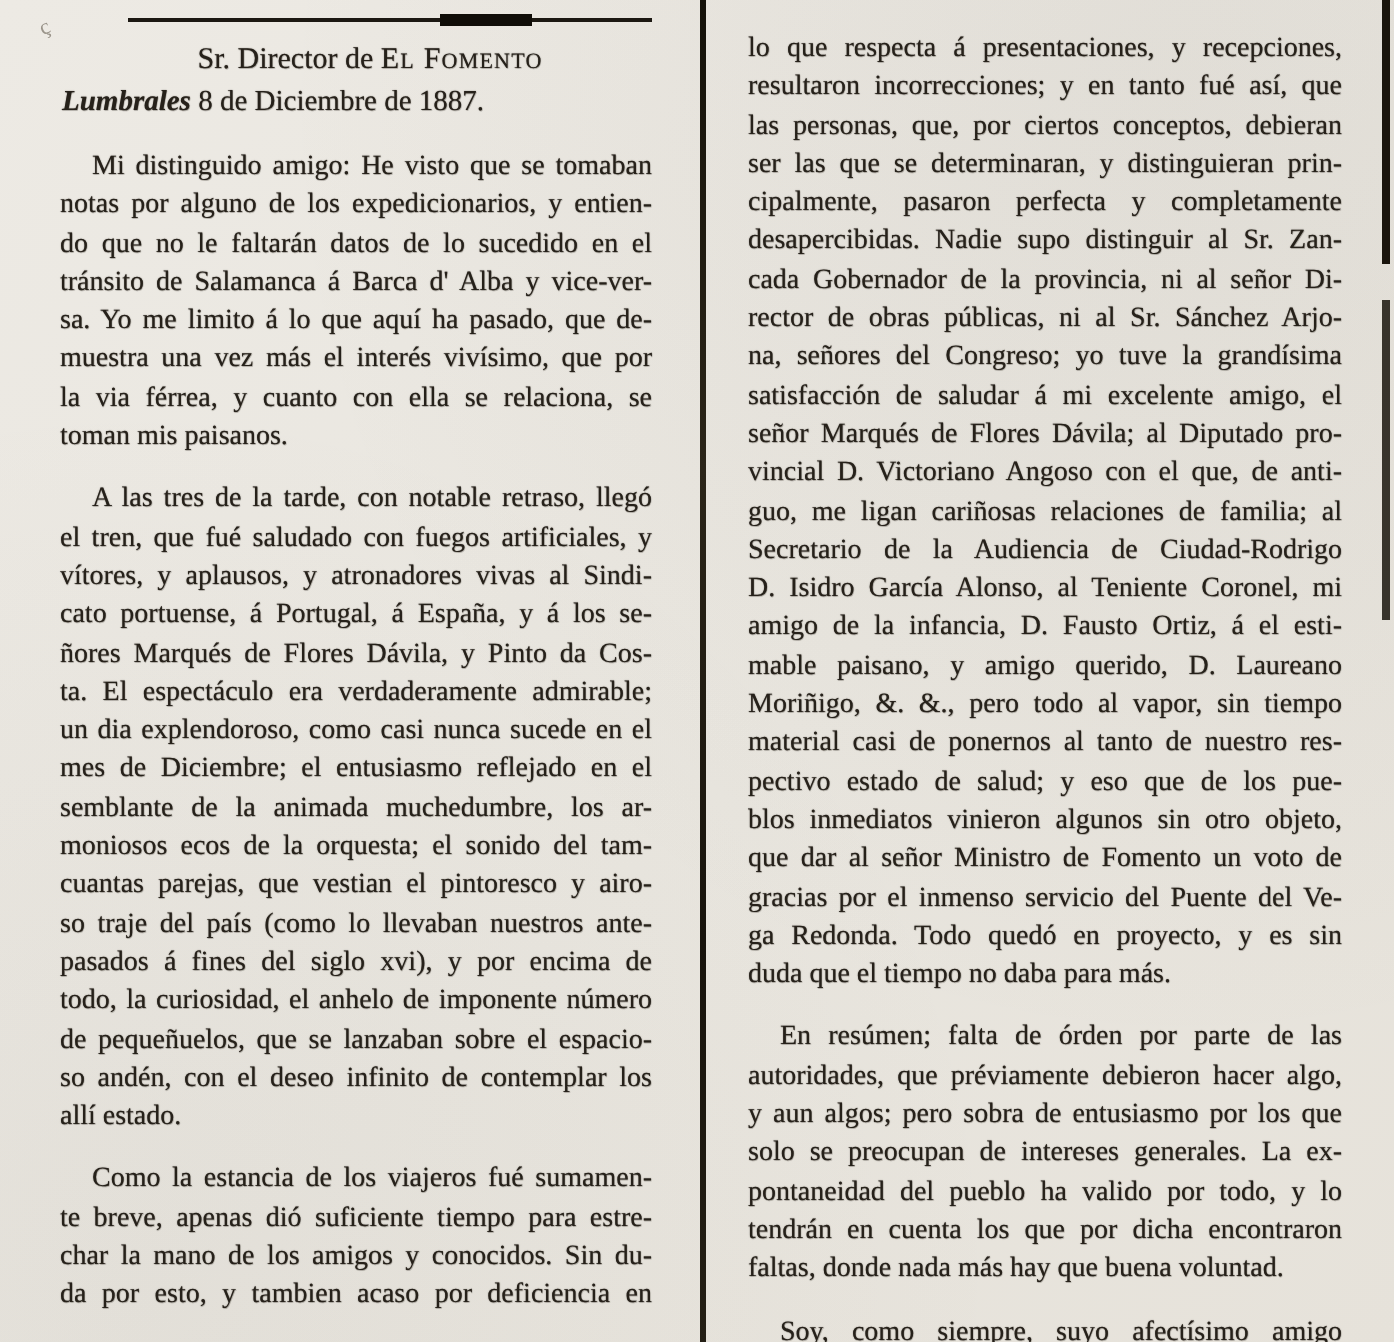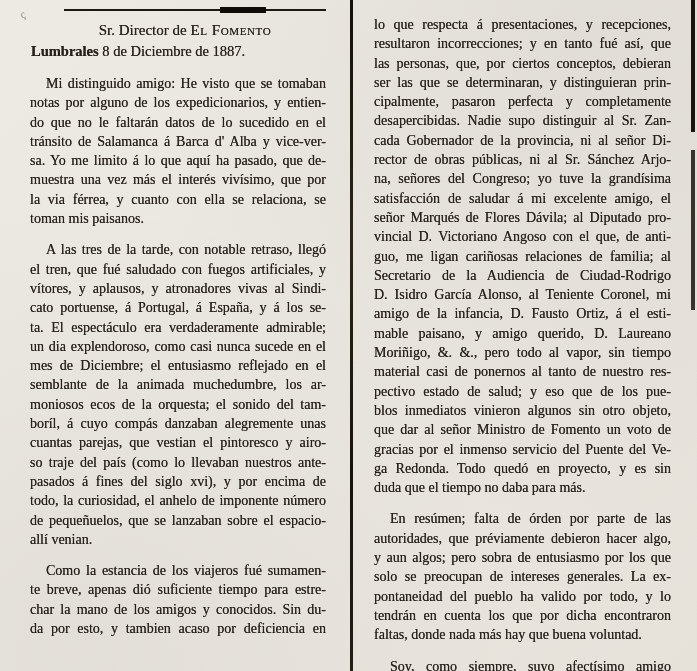--- a/index.html
+++ b/index.html
@@ -27,21 +27,21 @@
     transform:rotate(-25deg);text-shadow:none;}
   .orn-rule{position:relative;border-top:2px solid #1c1812;height:6px;}
   .orn-rule .thick{position:absolute;top:-4px;height:6px;background:#100d08;}
   .rule-top{margin:4px 0 3px 46px;width:262px;}
   .rule-top .thick{left:156px;width:46px;}
   .rule-bottom{margin:5px 0 0 68px;width:240px;border-top-width:2px;}
   .rule-bottom .thick{left:106px;width:46px;height:5px;top:-3px;}
   .heading{text-align:center;font-size:15px;line-height:21px;padding-left:14px;}
   .sc{font-variant:small-caps;letter-spacing:0.6px;}
   .dateline{font-size:14.5px;line-height:21px;text-indent:13px;margin-bottom:1px;}
-  .place{font-weight:bold;}
+  .place{font-style:italic;font-weight:bold;}
   .para{margin:12px;}
   .line{text-align:justify;text-align-last:justify;}
   .line.flush{text-align-last:left;}
   .first-indent{text-indent:16px;}
   .closing-line{text-align:left;margin-top:40px;}
   .sig{font-style:italic;}
 </style>
 </head>
 <body>
 
@@ -70,32 +70,33 @@
           <div class="line">sa. Yo me limito á lo que aquí ha pasado, que de-</div>
           <div class="line">muestra una vez más el interés vivísimo, que por</div>
           <div class="line">la via férrea, y cuanto con ella se relaciona, se</div>
           <div class="line flush">toman mis paisanos.</div>
         </div>
         <div class="para">
           <div class="line first-indent">A las tres de la tarde, con notable retraso, llegó</div>
           <div class="line">el tren, que fué saludado con fuegos artificiales, y</div>
           <div class="line">vítores, y aplausos, y atronadores vivas al Sindi-</div>
           <div class="line">cato portuense, á Portugal, á España, y á los se-</div>
+          <div class="line">ñores Marqués de Flores Dávila, y Pinto da Cos-</div>
           <div class="line">ta. El espectáculo era verdaderamente admirable;</div>
           <div class="line">un dia explendoroso, como casi nunca sucede en el</div>
           <div class="line">mes de Diciembre; el entusiasmo reflejado en el</div>
           <div class="line">semblante de la animada muchedumbre, los ar-</div>
           <div class="line">moniosos ecos de la orquesta; el sonido del tam-</div>
-          <div class="line">boríl, á cuyo compás danzaban alegremente unas</div>
           <div class="line">cuantas parejas, que vestian el pintoresco y airo-</div>
           <div class="line">so traje del país (como lo llevaban nuestros ante-</div>
           <div class="line">pasados á fines del siglo xvi), y por encima de</div>
           <div class="line">todo, la curiosidad, el anhelo de imponente número</div>
           <div class="line">de pequeñuelos, que se lanzaban sobre el espacio-</div>
-          <div class="line flush">allí venian.</div>
+          <div class="line">so andén, con el deseo infinito de contemplar los</div>
+          <div class="line flush">allí estado.</div>
         </div>
         <div class="para">
           <div class="line first-indent">Como la estancia de los viajeros fué sumamen-</div>
           <div class="line">te breve, apenas dió suficiente tiempo para estre-</div>
           <div class="line">char la mano de los amigos y conocidos. Sin du-</div>
           <div class="line">da por esto, y tambien acaso por deficiencia en</div>
         </div>
       </div>
   </div>
 

